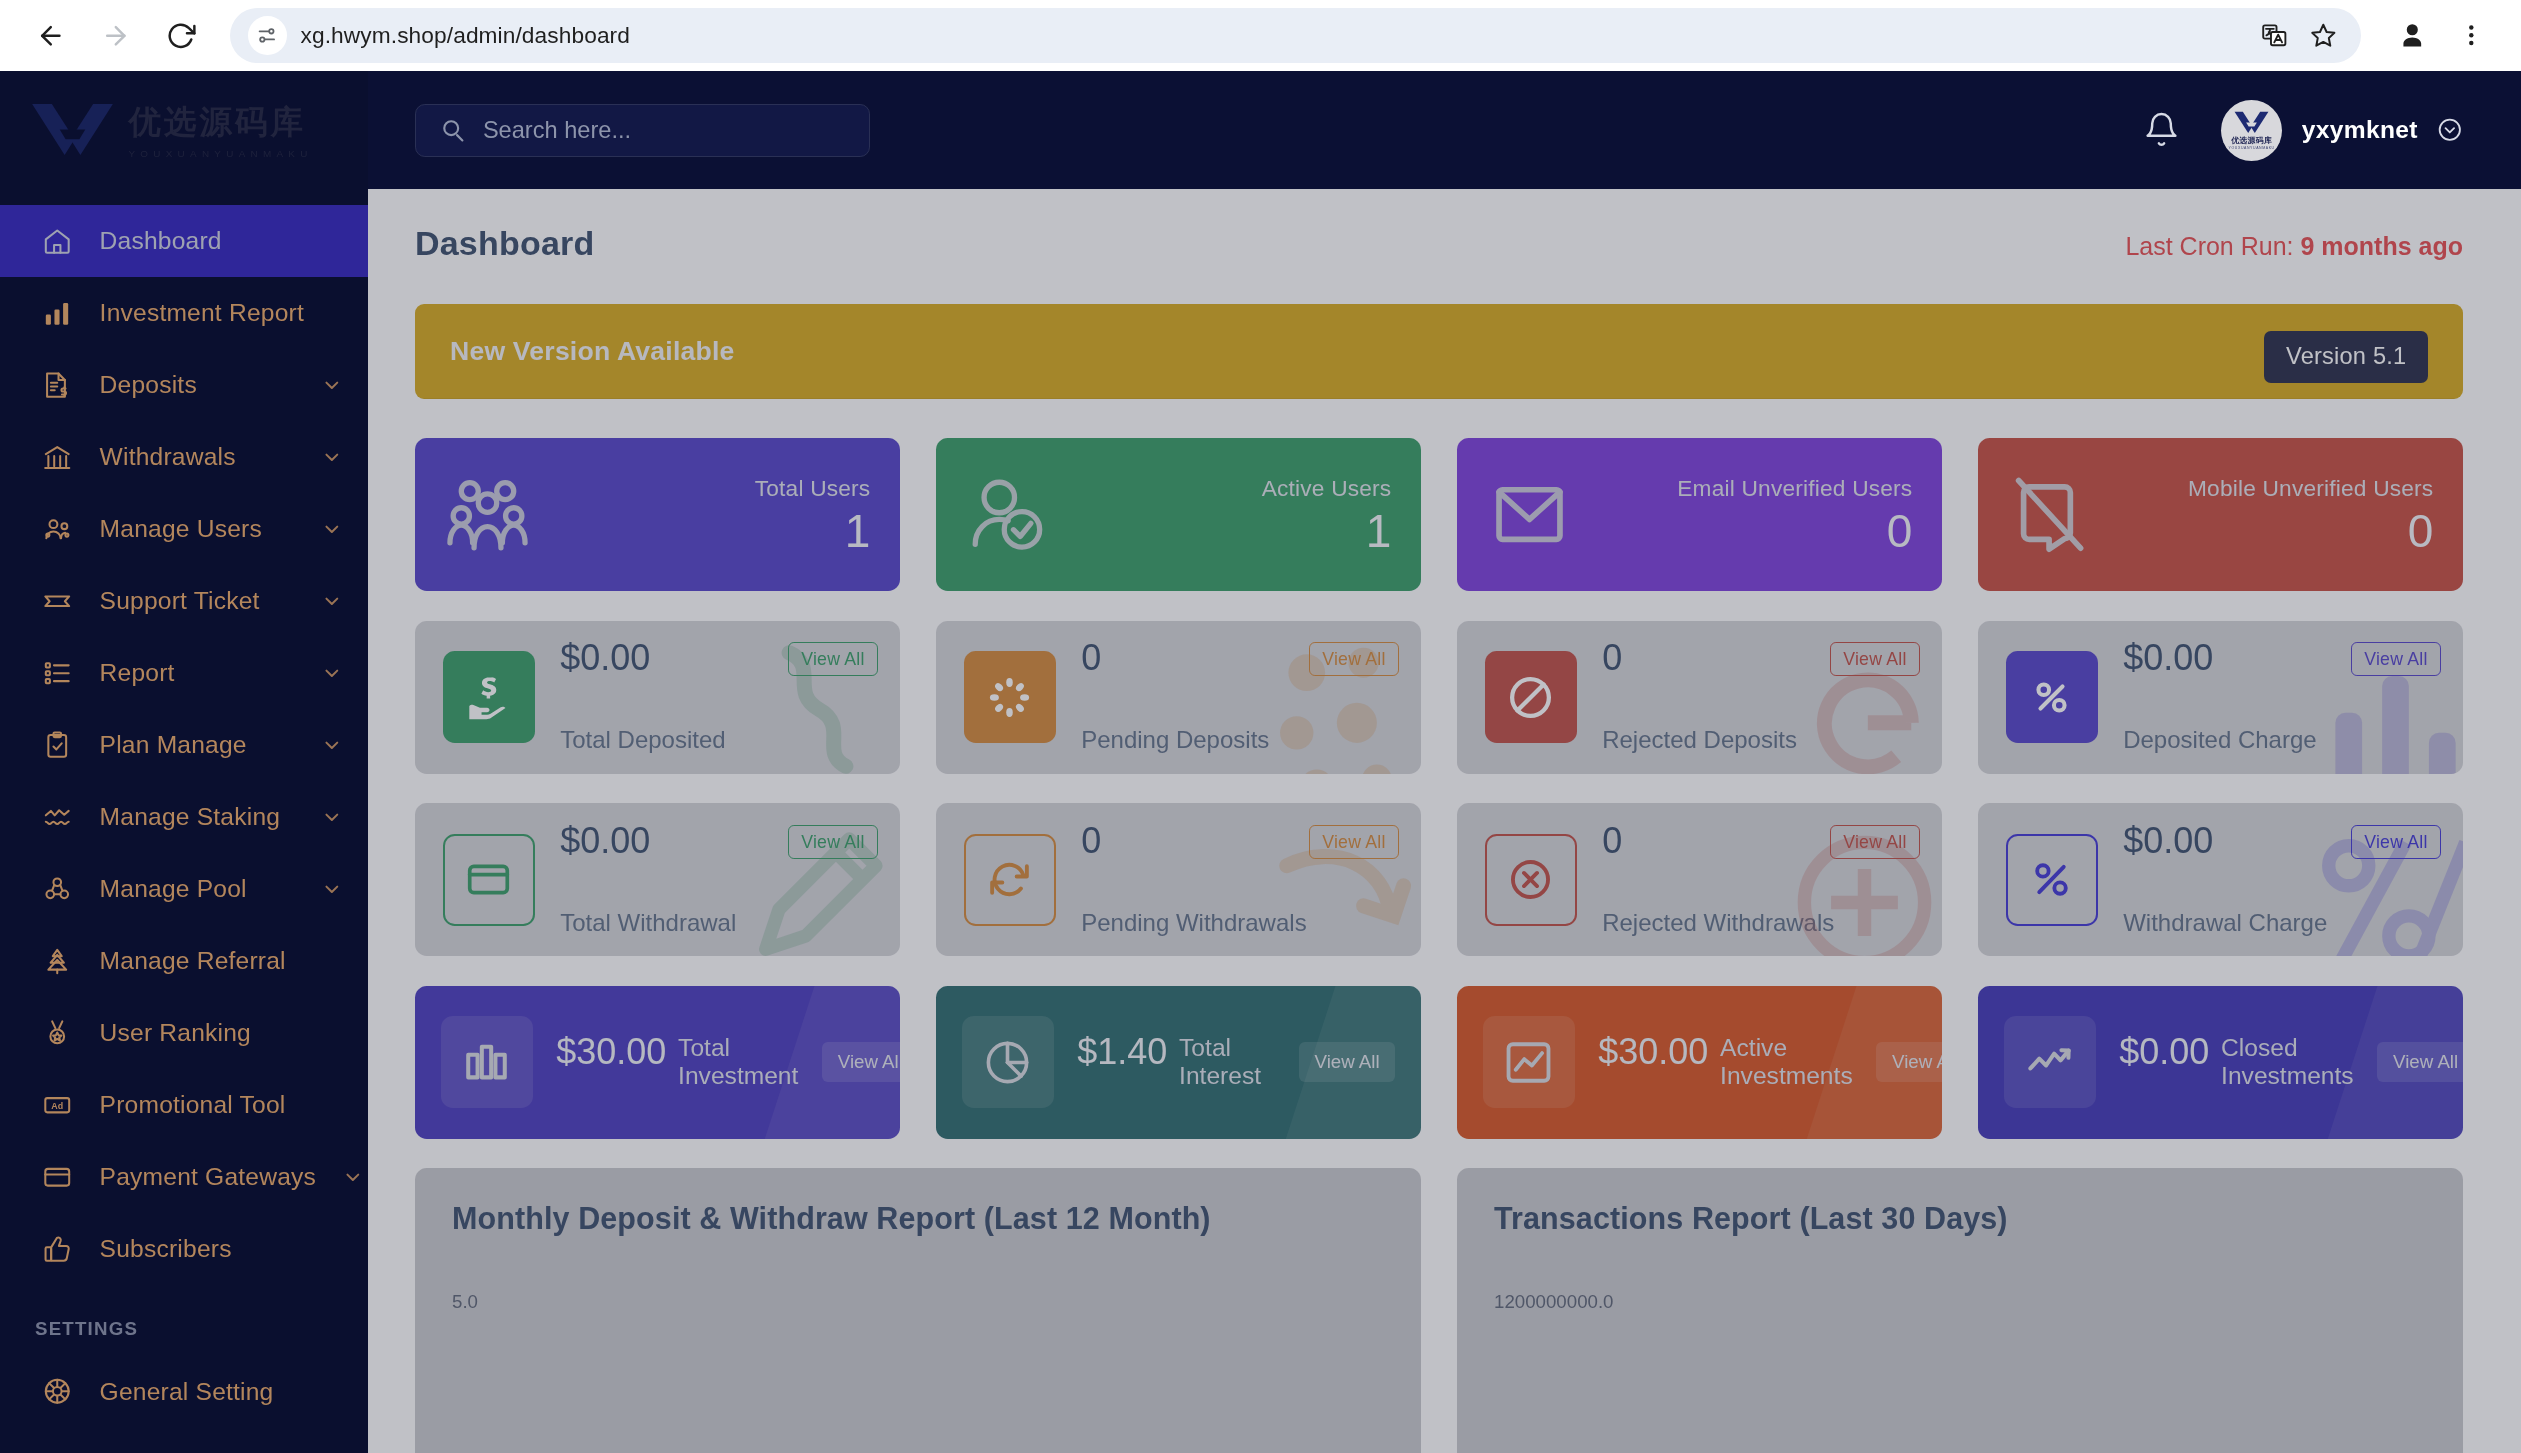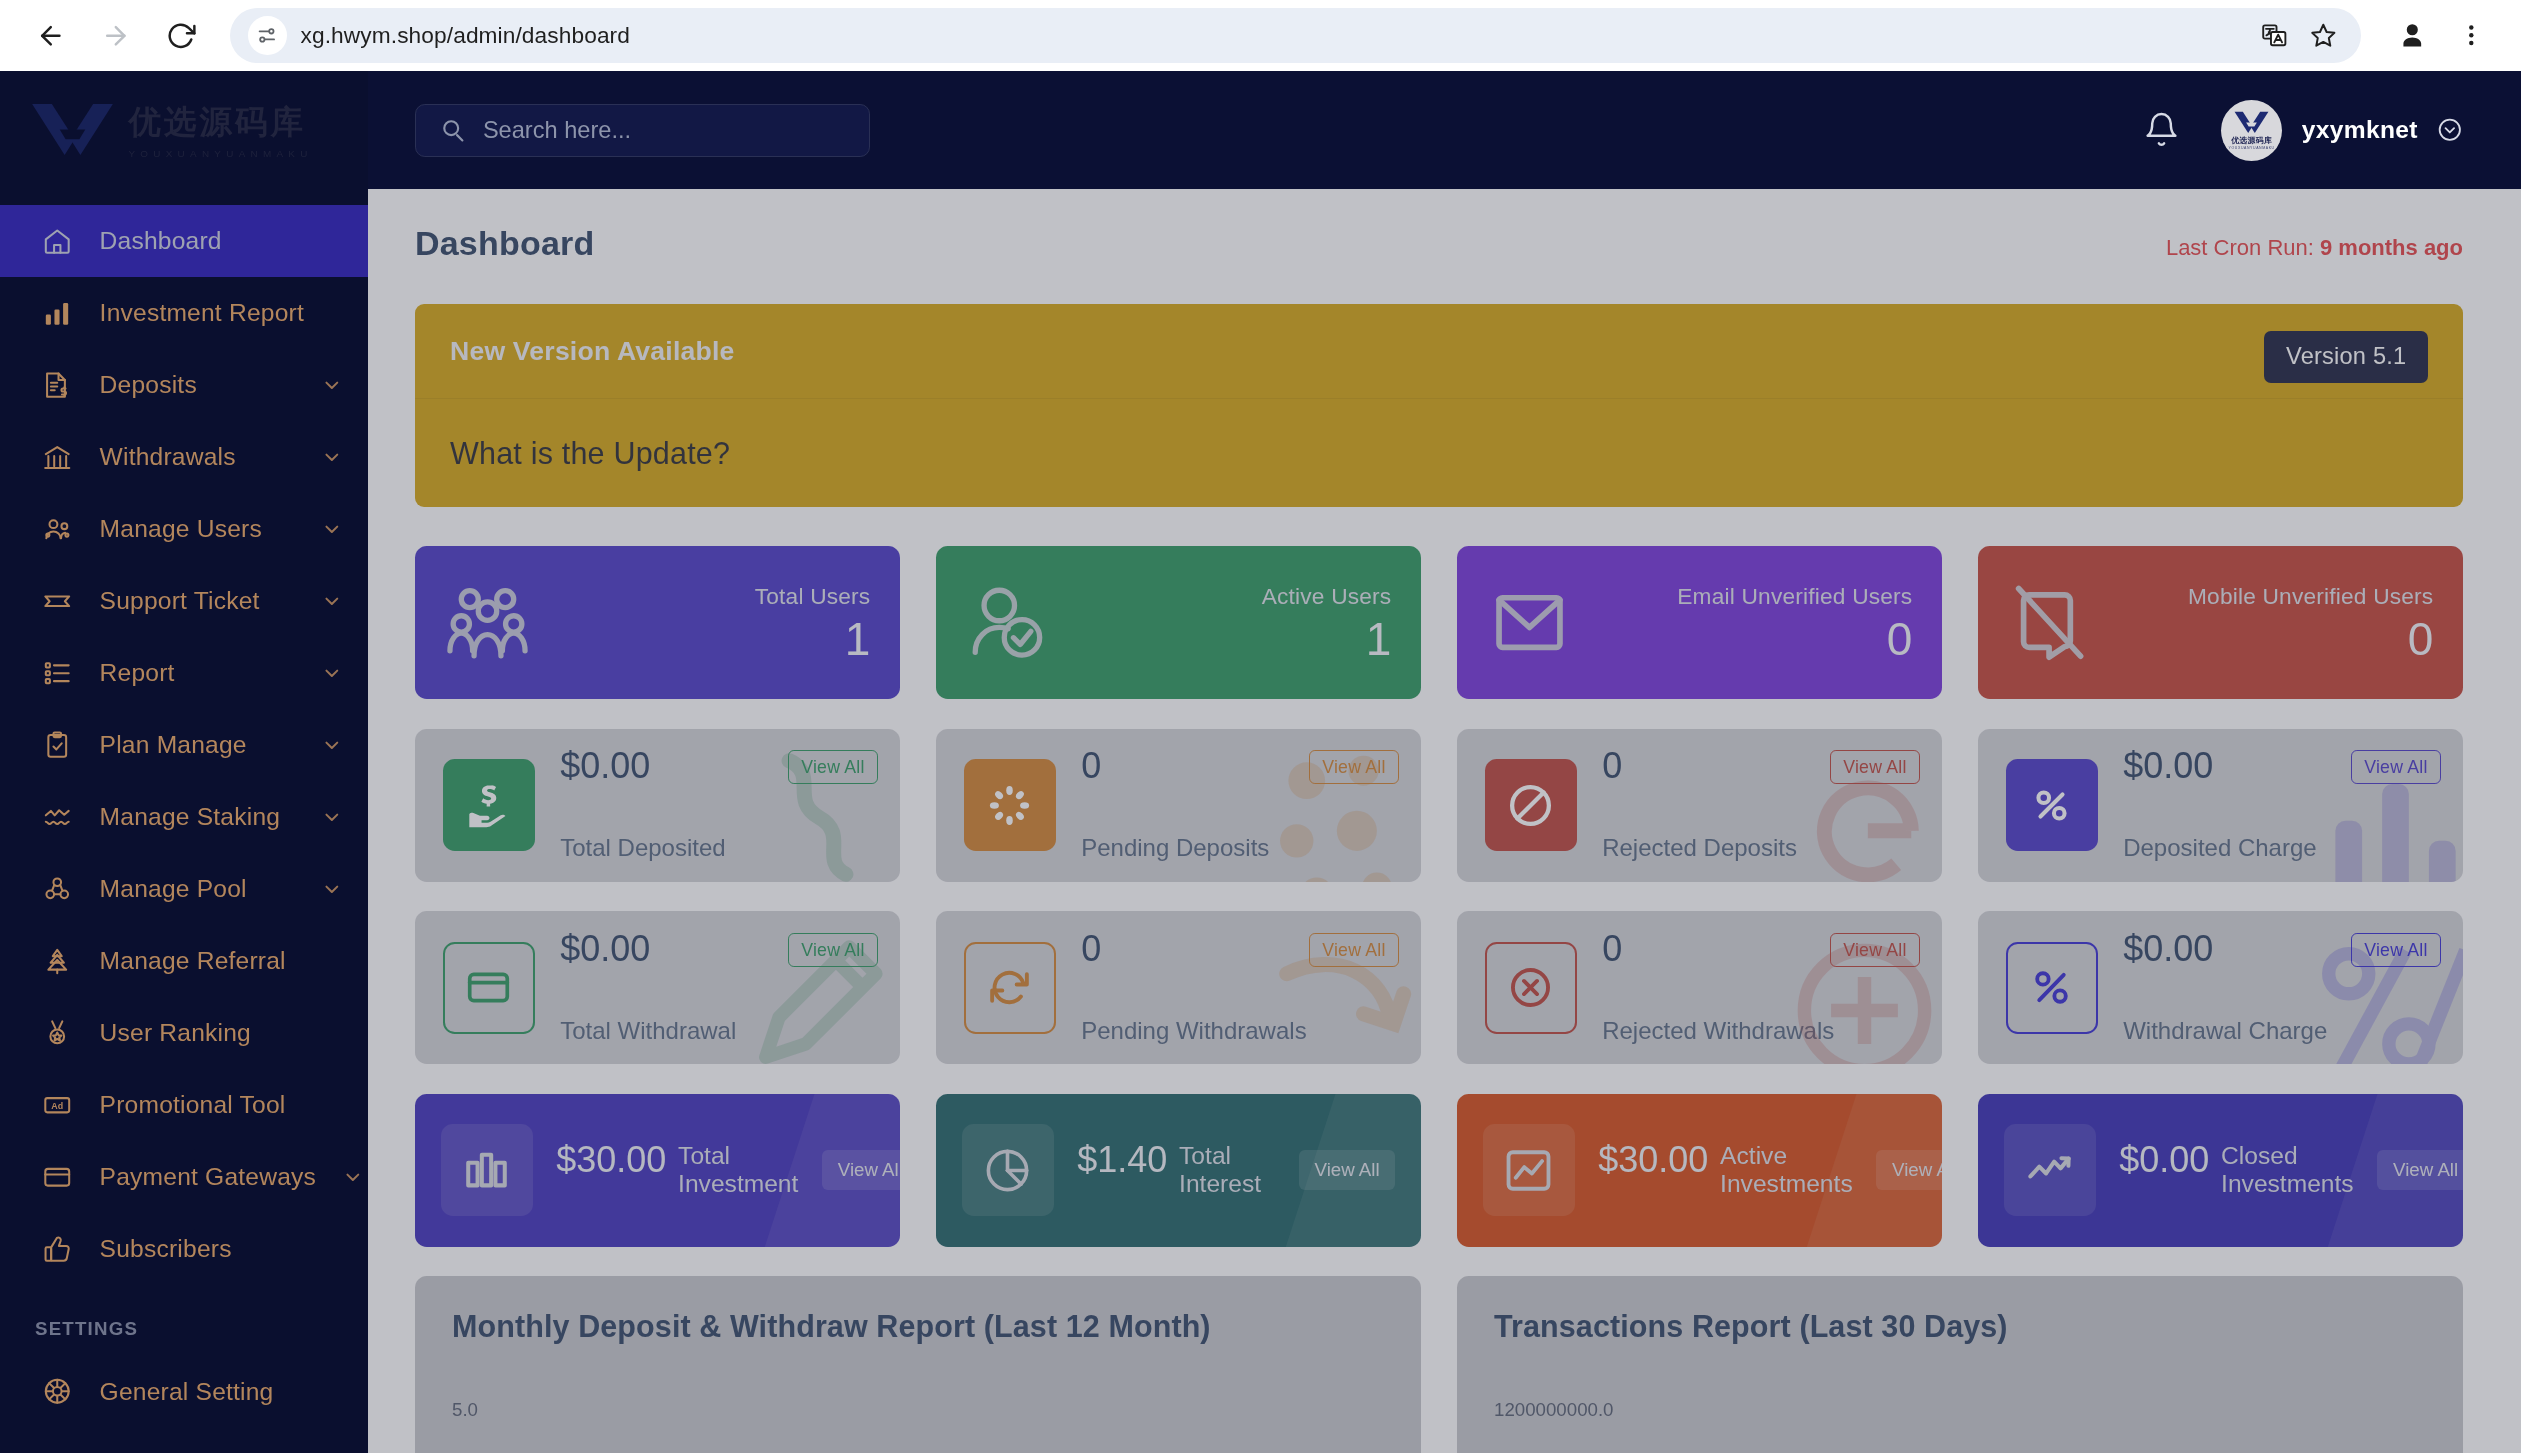--- a/index.html
+++ b/index.html
@@ -112,21 +112,21 @@
   .user-caret { width: 25.6px; height: 25.6px; color: #d7dae6; }
   .user-caret svg { width: 25.6px; height: 25.6px; display: block; }
 
   
   .content {
     height: 1265px; padding: 35px 59px 0 47px; background: #ffffff;
     overflow: hidden;
   }
   .page-head { display: flex; align-items: baseline; margin-bottom: 41px; }
   .page-title { font-size: 34px; color: #23395b; font-weight: bold; letter-spacing: 0.2px; }
-  .cron { margin-left: auto; font-size: 22px; color: #e5383b; }
+  .cron { margin-left: auto; font-size: 25px; color: #e5383b; }
   .cron b { font-weight: bold; }
 
   
   .banner {
     background: #d2a104; border-radius: 9px; margin-bottom: 39px;
     position: relative; overflow: hidden;
   }
   .banner-top {
     height: 95px; display: flex; align-items: center; padding: 0 35px;
     border-bottom: 1px solid rgba(0,0,0,.07);
@@ -576,23 +576,20 @@
           <span>Last Cron Run:</span>
           <b>9 months ago</b>
         </div>
       </div>
 
       <div class="banner">
         <div class="banner-top">
           <div class="banner-title">New Version Available</div>
         </div>
         <div class="version-pill">Version 5.1</div>
-        <div class="banner-body">
-          <div class="banner-q">What is the Update?</div>
-        </div>
       </div>
 
       <div class="row" id="stat-row">
   <div class="stat" style="background:#3f2cc4">
     <span class="stat-ico">
               <svg viewBox="0 0 24 24" fill="none" stroke="currentColor" stroke-width="1.5" stroke-linecap="round" stroke-linejoin="round">
                 <circle cx="7" cy="5.4" r="2.4"></circle>
                 <circle cx="17" cy="5.4" r="2.4"></circle>
                 <circle cx="12" cy="8.8" r="2.6"></circle>
                 <circle cx="4.6" cy="12.4" r="2.3"></circle>

